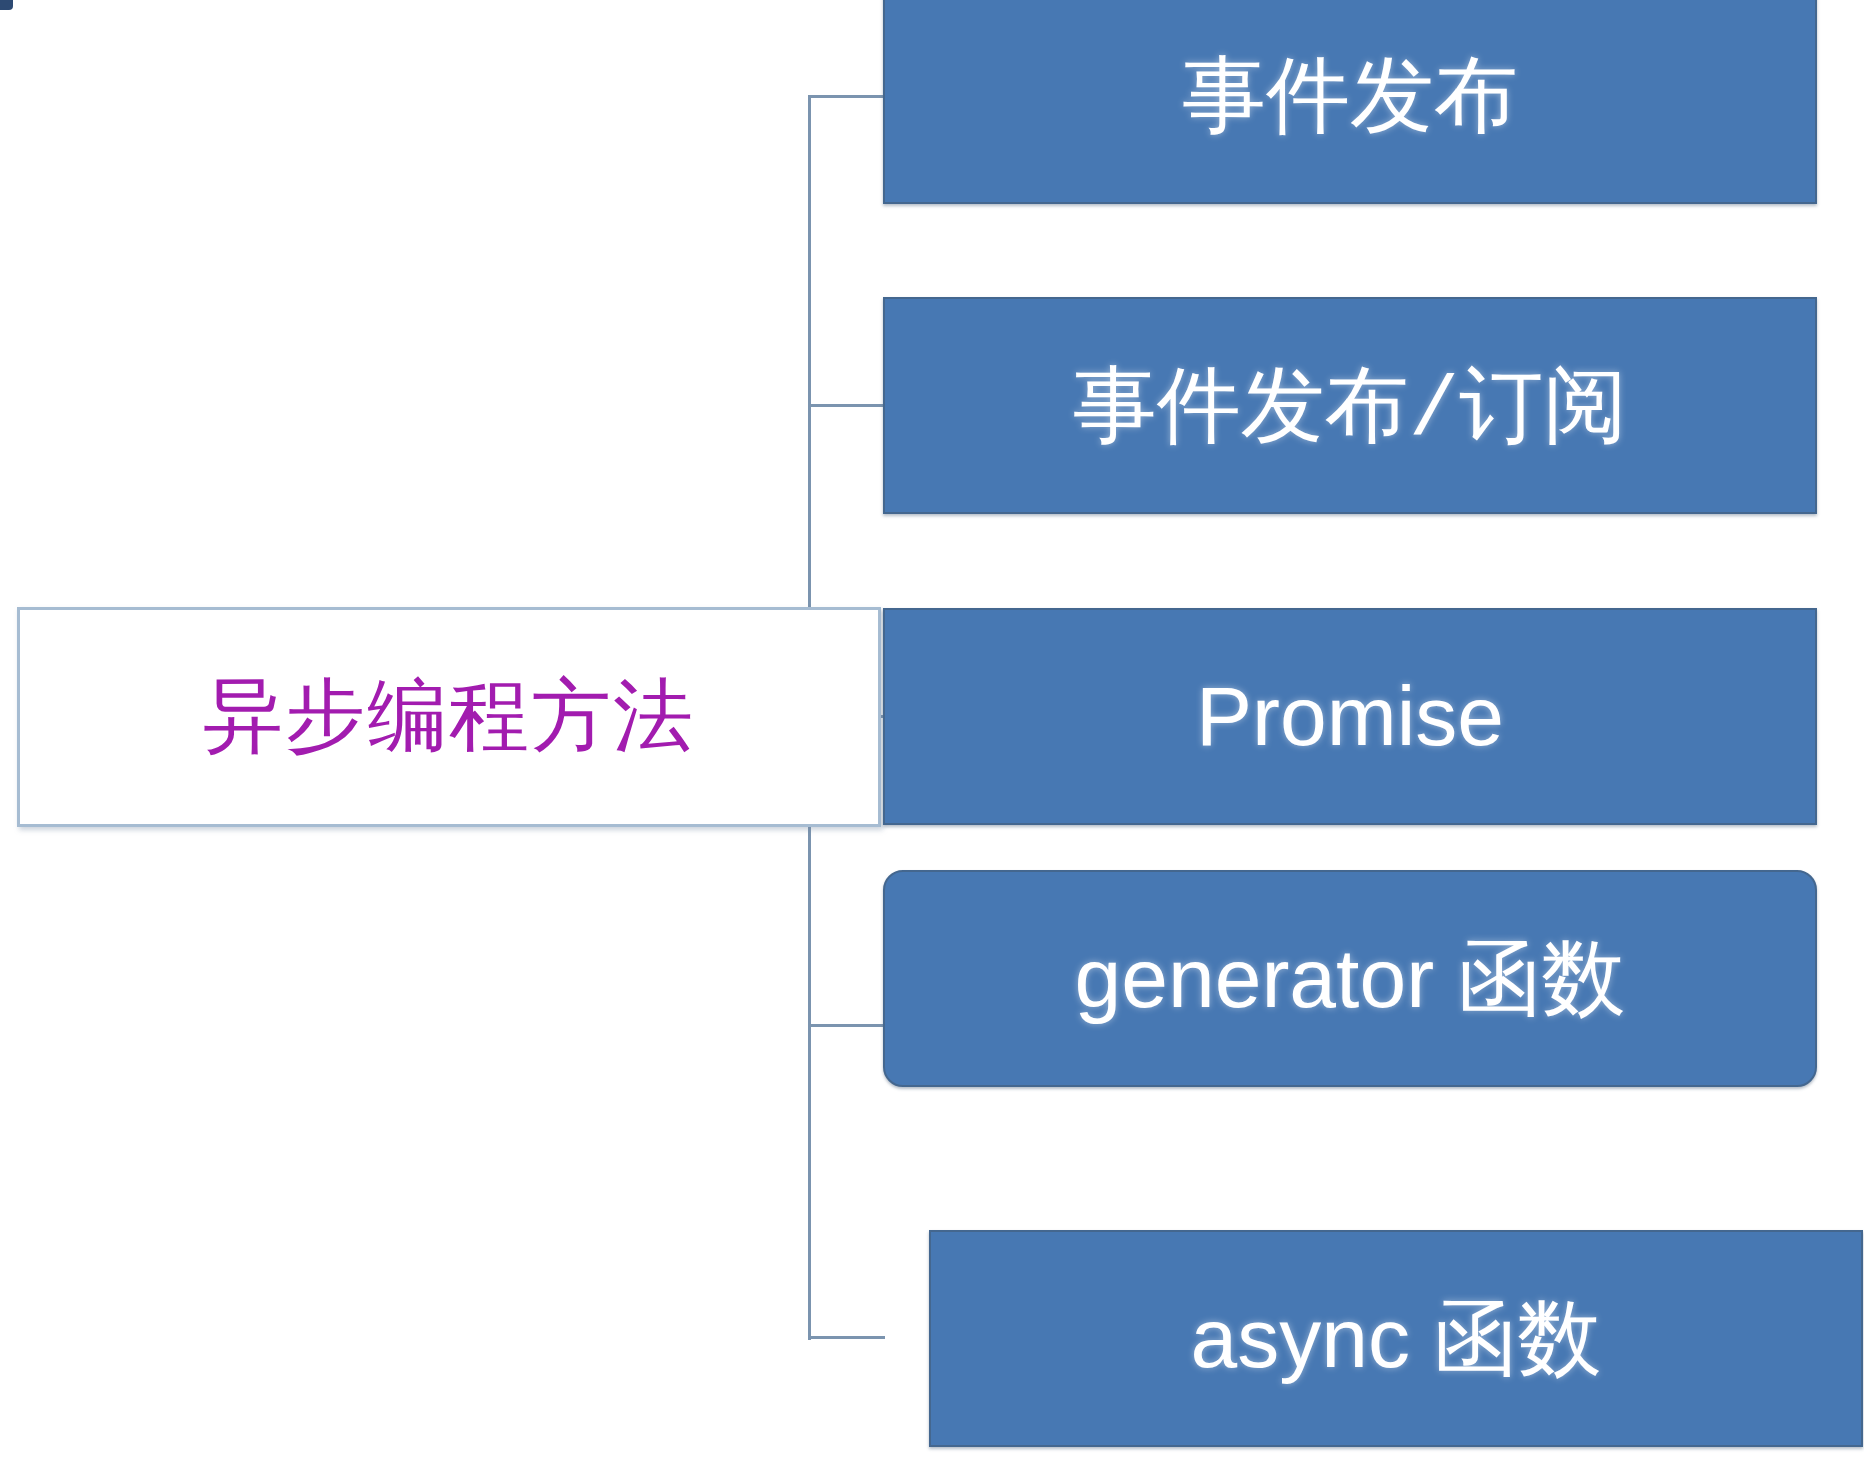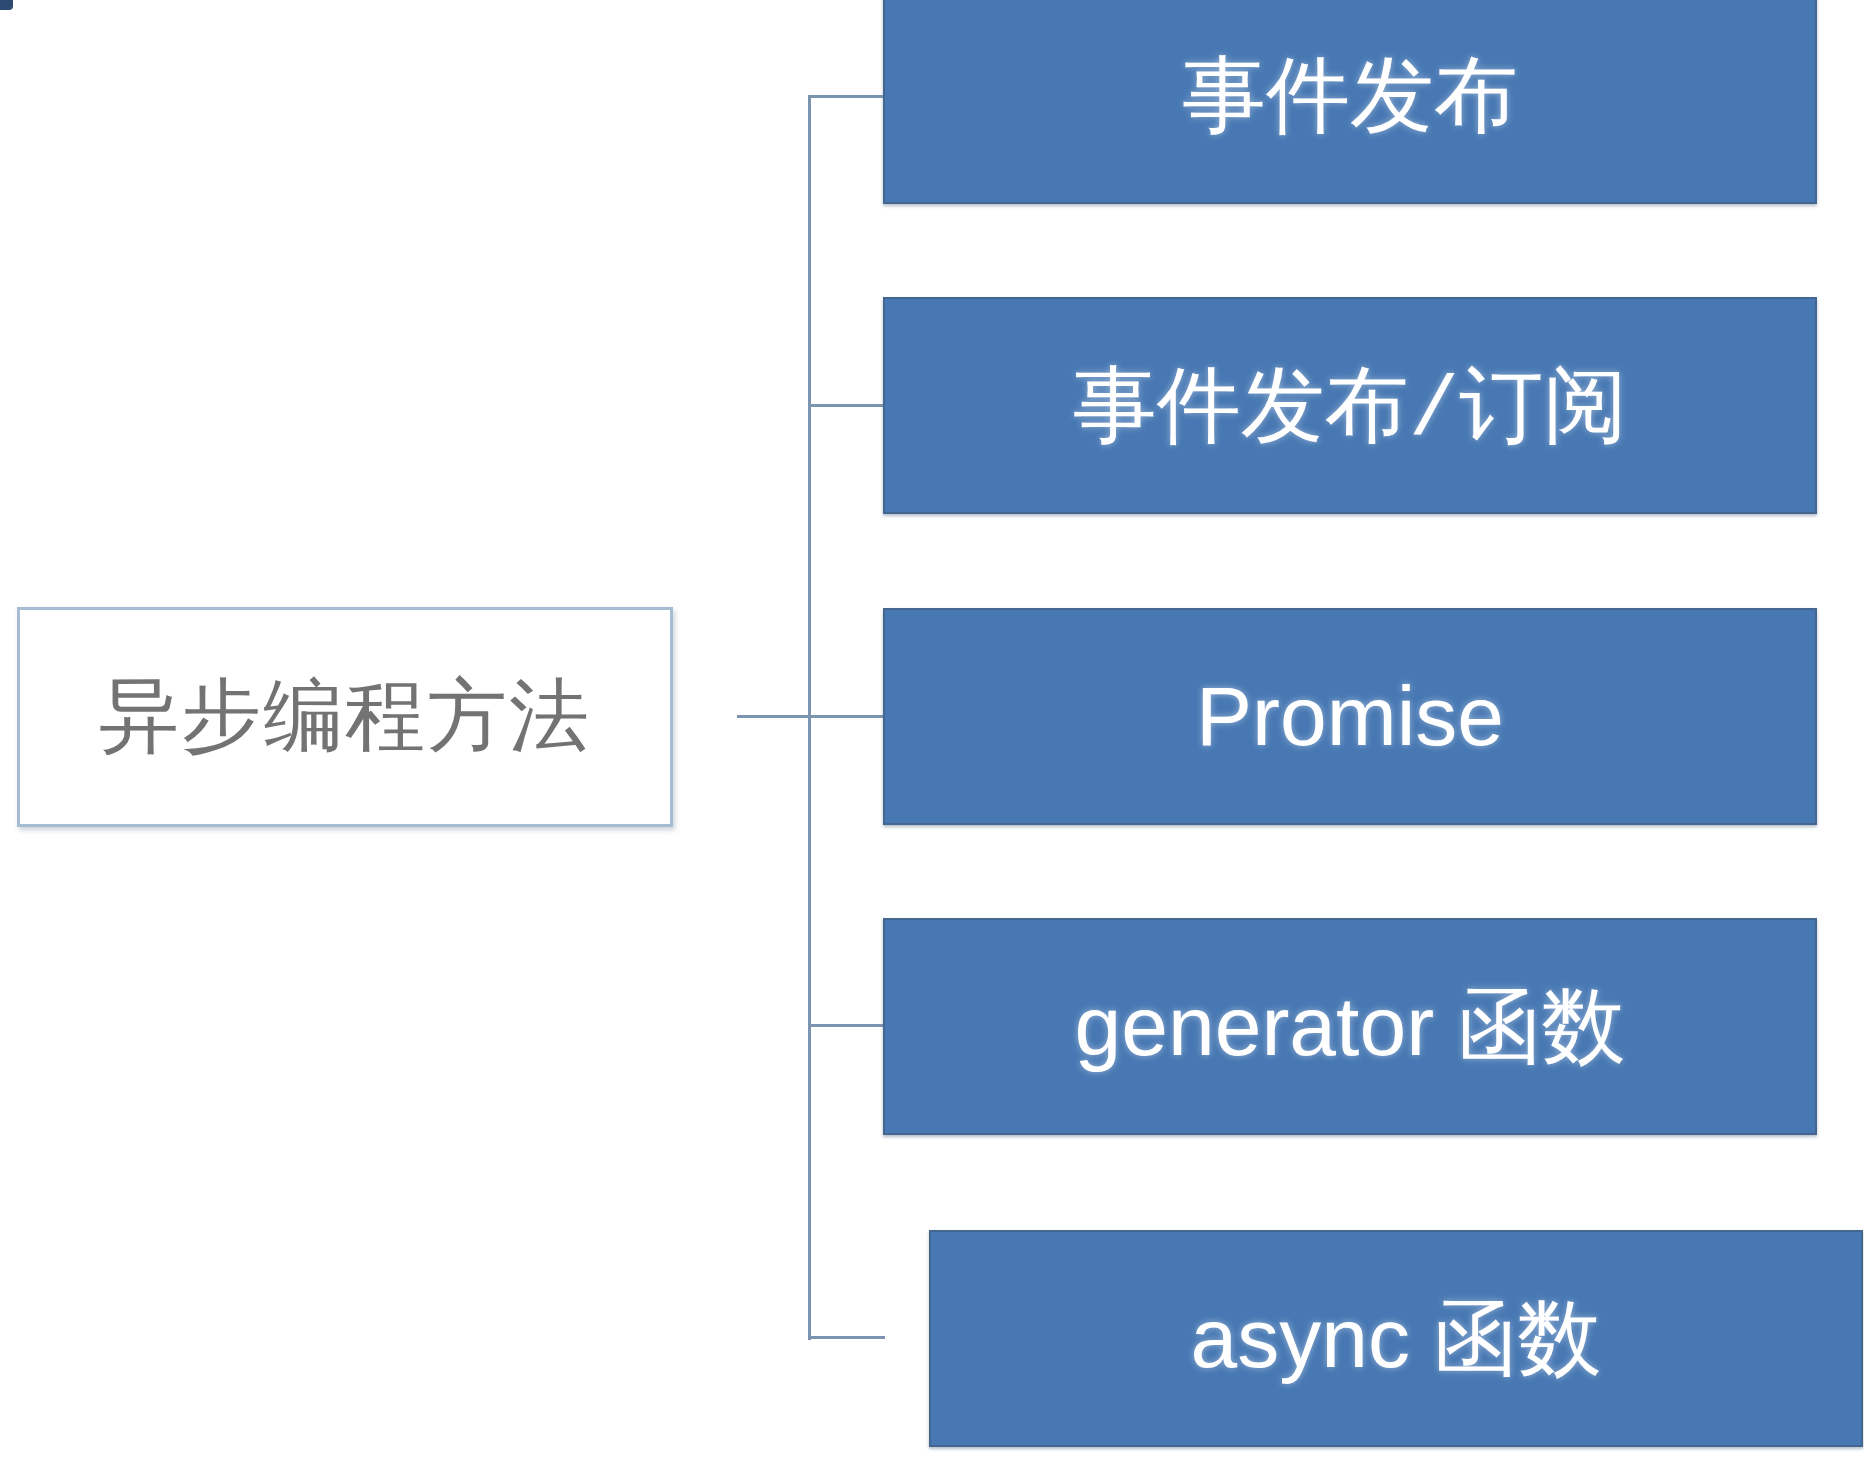--- a/index.html
+++ b/index.html
@@ -18,26 +18,26 @@
   
   .corner-accent {
     position: absolute; left: 0; top: 0;
     width: 13px; height: 10px;
     background: #2d4a73;
     border-radius: 0 0 4px 0;
   }
   
   .root-node {
     position: absolute; left: 17px; top: 607px;
-    width: 656px; height: 220px;
+    width: 864px; height: 220px;
     background: #ffffff;
     border: 3px solid #a6bcd2;
     box-shadow: 2px 3px 5px rgba(110, 130, 155, 0.35);
     display: flex; align-items: center; justify-content: center;
-    font-size: 80px; color: #737373;
+    font-size: 80px; color: #a21caf;
     letter-spacing: 2px;
     white-space: nowrap;
   }
   
   .line { position: absolute; background: #7b94af; }
   .trunk   { left: 808px; top: 96px;  width: 3px;  height: 1244px; }
   .branch-1{ left: 808px; top: 95px;  width: 77px; height: 3px; }
   .branch-2{ left: 808px; top: 404px; width: 77px; height: 3px; }
   .branch-3{ left: 737px; top: 715px; width: 148px; height: 3px; }
   .branch-4{ left: 808px; top: 1024px; width: 77px; height: 3px; }
@@ -50,21 +50,21 @@
     border: 2px solid #44678f;
     box-shadow: 0 2px 3px rgba(90, 110, 135, 0.45);
     display: flex; align-items: center; justify-content: center;
     font-size: 84px; color: #ffffff;
     text-shadow: 0 0 7px rgba(255, 255, 255, 0.45);
     white-space: nowrap;
   }
   .child-1 { top: -13px; }
   .child-2 { top: 297px; font-family: Liberation Mono, monospace; }
   .child-3 { top: 608px; }
-  .child-4 { top: 918px; }
+  .child-4 { top: 870px; border-radius: 20px; }
   .child-5 { top: 1230px; margin-left: 46px; }
 </style>
 </head>
 <body>
 
 <div class="canvas">
 
   <div class="corner-accent"></div>
 
   <div class="line trunk"></div>

